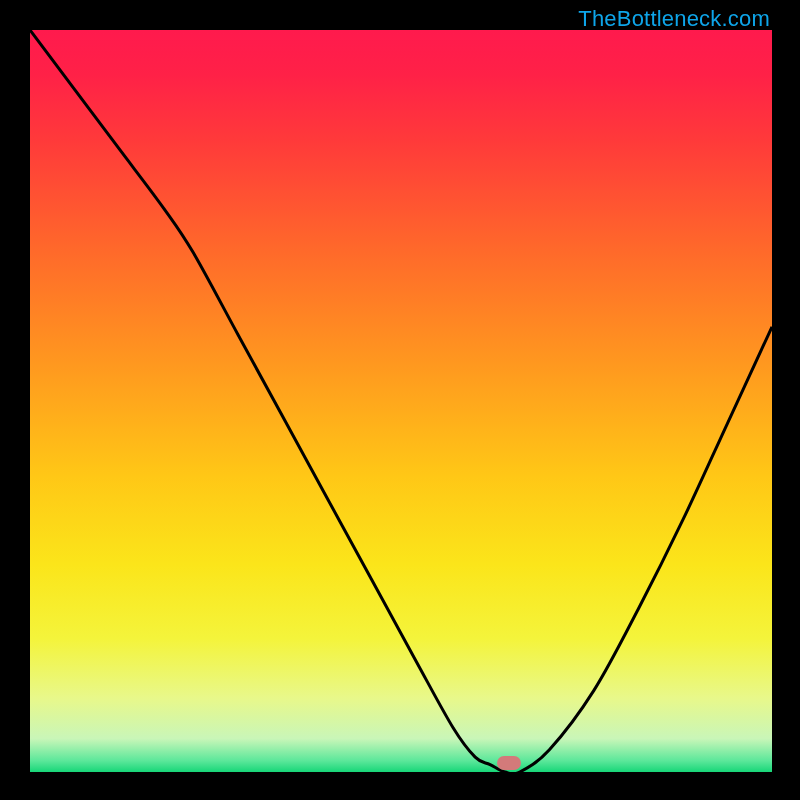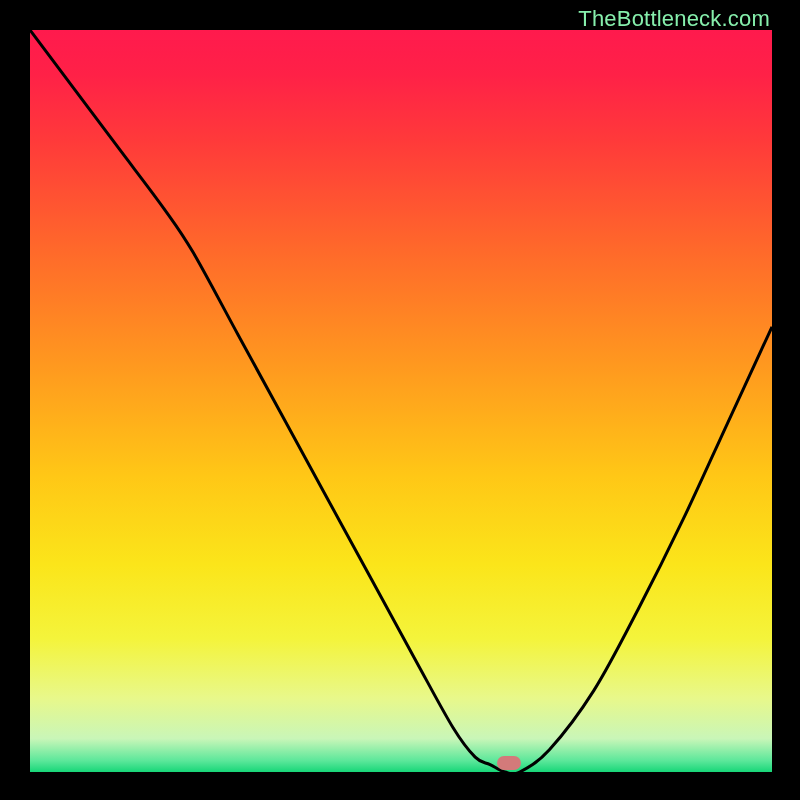--- a/index.html
+++ b/index.html
@@ -31,21 +31,21 @@
     width: 100%;
     height: 100%;
   }
   .watermark {
     position: absolute;
     top: 6px;
     right: 30px;
     font-family: Arial, Helvetica, sans-serif;
     font-size: 22px;
     font-weight: 500;
-    color: #86efac;
+    color: #0ea5e9;
     letter-spacing: 0.2px;
   }
   .marker {
     position: absolute;
     width: 24px;
     height: 14px;
     border-radius: 7px;
     background: #d37a7a;
     transform: translate(-50%, -50%);
   }

